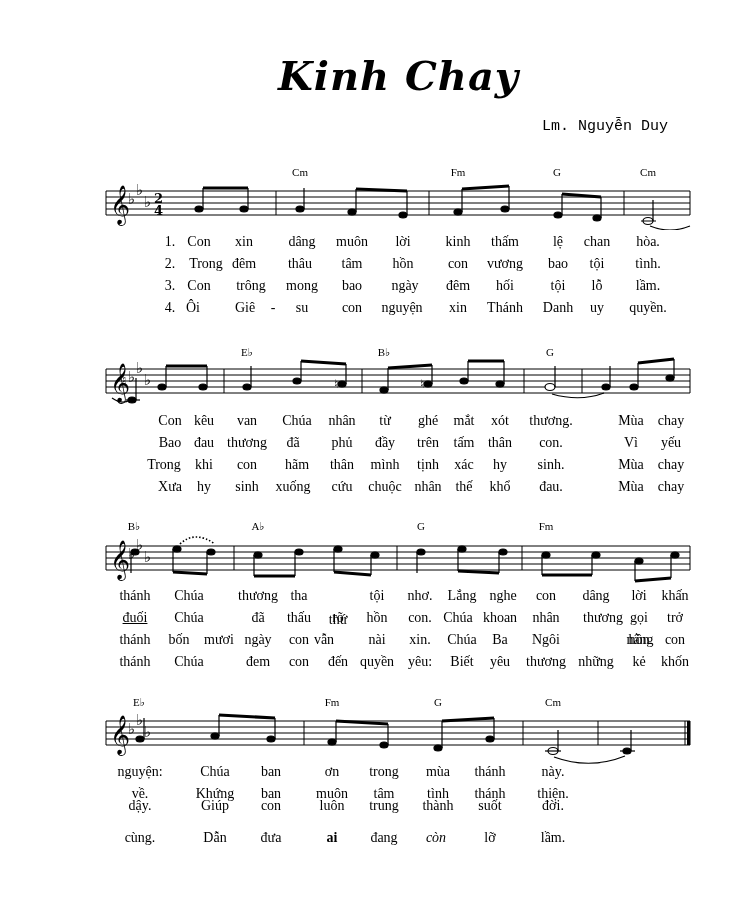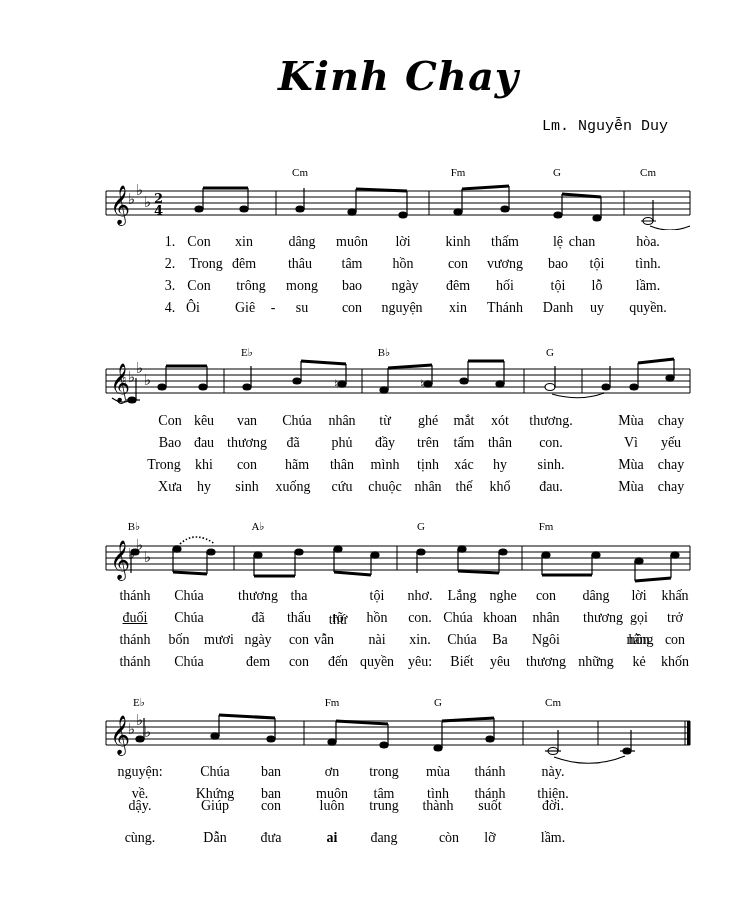--- a/index.html
+++ b/index.html
@@ -75,21 +75,21 @@
   <div class="lyric-line" style="top:74px;">
     <span class="vnum" style="left:170px;">1.</span>
     <span class="syl" style="left:199px;">Con</span>
     <span class="syl" style="left:244px;">xin</span>
     <span class="syl" style="left:302px;">dâng</span>
     <span class="syl" style="left:352px;">muôn</span>
     <span class="syl" style="left:403px;">lời</span>
     <span class="syl" style="left:458px;">kinh</span>
     <span class="syl" style="left:505px;">thấm</span>
     <span class="syl" style="left:558px;">lệ</span>
-    <span class="syl" style="left:582px;text-align:center;">chan</span>
+    <span class="syl" style="left:597px;text-align:center;">chan</span>
     <span class="syl" style="left:648px;">hòa.</span>
   </div>
   <div class="lyric-line" style="top:96px;">
     <span class="vnum" style="left:170px;">2.</span>
     <span class="syl" style="left:206px;">Trong</span>
     <span class="syl" style="left:244px;">đêm</span>
     <span class="syl" style="left:300px;">thâu</span>
     <span class="syl" style="left:352px;">tâm</span>
     <span class="syl" style="left:403px;">hồn</span>
     <span class="syl" style="left:458px;">con</span>
@@ -451,17 +451,17 @@
     <span class="syl" style="left:438px;">thành</span>
     <span class="syl" style="left:490px;">suốt</span>
     <span class="syl" style="left:553px;">đời.</span>
   </div>
   <div class="lyric-line" style="top:140px;">
     <span class="syl" style="left:140px;">cùng.</span>
     <span class="syl" style="left:215px;">Dẫn</span>
     <span class="syl" style="left:271px;">đưa</span>
     <span class="syl" style="left:332px;font-weight:bold;">ai</span>
     <span class="syl" style="left:384px;">đang</span>
-    <span class="syl" style="left:449px;">còn</span>
+    <span class="syl" style="left:436px;font-style:italic;">còn</span>
     <span class="syl" style="left:490px;">lỡ</span>
     <span class="syl" style="left:553px;">lầm.</span>
   </div>
 </div>
 
 </body></html>

